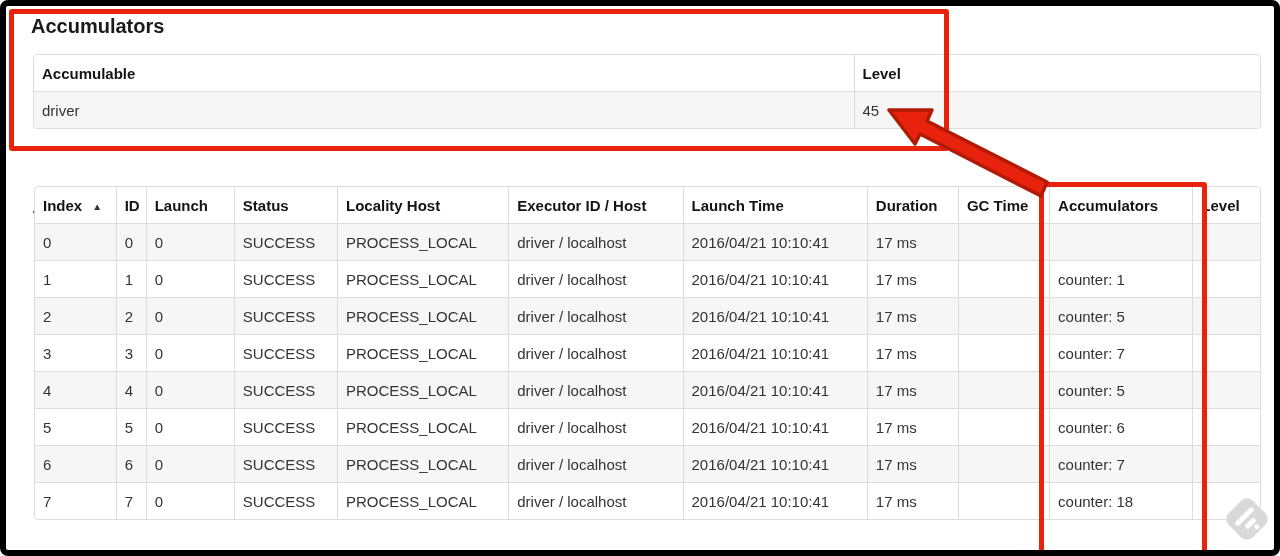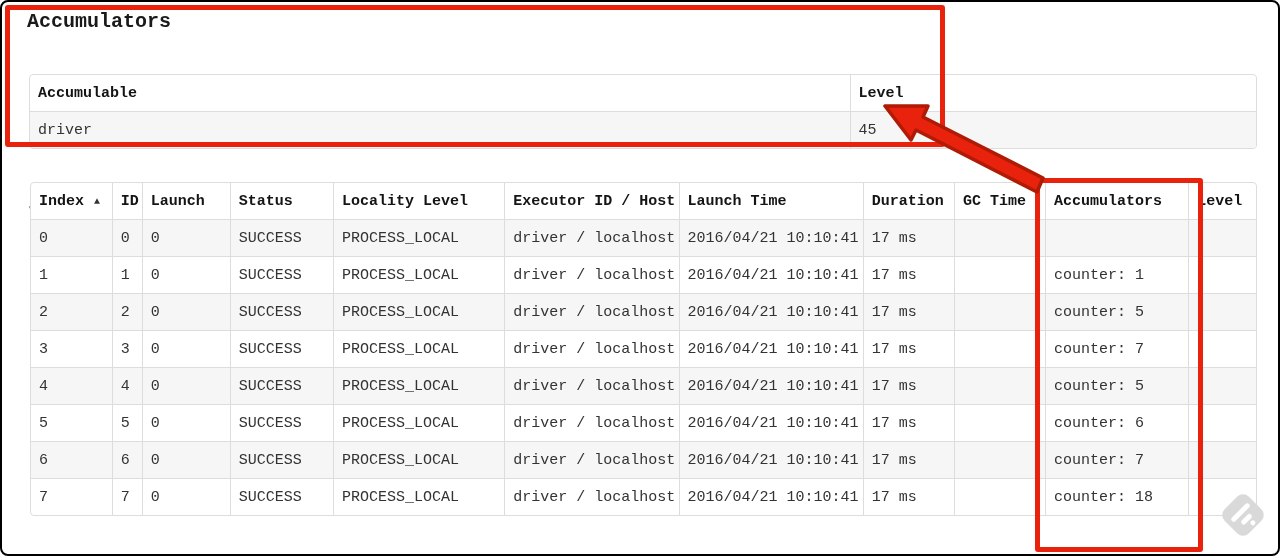--- a/index.html
+++ b/index.html
@@ -1,25 +1,25 @@
 <!DOCTYPE html>
 <html><head>
 <meta charset="utf-8">
 <style>
   html,body{margin:0;padding:0;background:#ffffff;}
   .screen{
     position:relative;width:1280px;height:556px;box-sizing:border-box;
-    background:#ffffff;border:2px solid #000000;border-radius:8px;overflow:hidden;
-    font-family:Liberation Mono, monospace;
+    background:#ffffff;border:6px solid #000000;border-radius:8px;overflow:hidden;
+    font-family:Liberation Sans, sans-serif;
   }
   .heading{position:absolute;font-size:20px;font-weight:bold;color:#1a1a1a;line-height:22px;}
   #accumulators-heading{left:25px;top:9px;}
   #tasks-heading{left:27px;top:156px;margin-top:45px;}
   .tbl-wrap{position:absolute;border:1px solid #dddddd;border-radius:4px;background:#fff;overflow:hidden;}
-  #accumulators-table-wrap{left:27px;top:48px;width:1226px;margin-top:24px;}
+  #accumulators-table-wrap{left:27px;top:48px;width:1226px;}
   #tasks-table-wrap{left:28px;top:180px;width:1225px;}
   table{border-collapse:collapse;table-layout:fixed;width:100%;font-size:15px;color:#333333;}
   th,td{
     border-left:1px solid #dddddd;border-top:1px solid #dddddd;
     height:36px;padding:0 8px;text-align:left;vertical-align:middle;
     white-space:nowrap;overflow:hidden;
   }
   tr > *:first-child{border-left:none;}
   thead tr:first-child > *{border-top:none;}
   th{font-weight:bold;color:#141414;}
@@ -82,21 +82,21 @@
         <col style="width:91px">
           <col style="width:143px">
           <col style="width:67px">
       </colgroup>
       <thead>
         <tr>
           <th><span>Index</span><span class="sort-icon">▲</span></th>
           <th>ID</th>
           <th>Launch</th>
           <th>Status</th>
-          <th>Locality Level</th>
+          <th>Locality Host</th>
           <th>Executor ID / Host</th>
           <th>Launch Time</th>
           <th>Duration</th>
           <th>GC Time</th>
           <th>Accumulators</th>
           <th>Level</th>
         </tr>
       </thead>
       <tbody>
         <tr>

